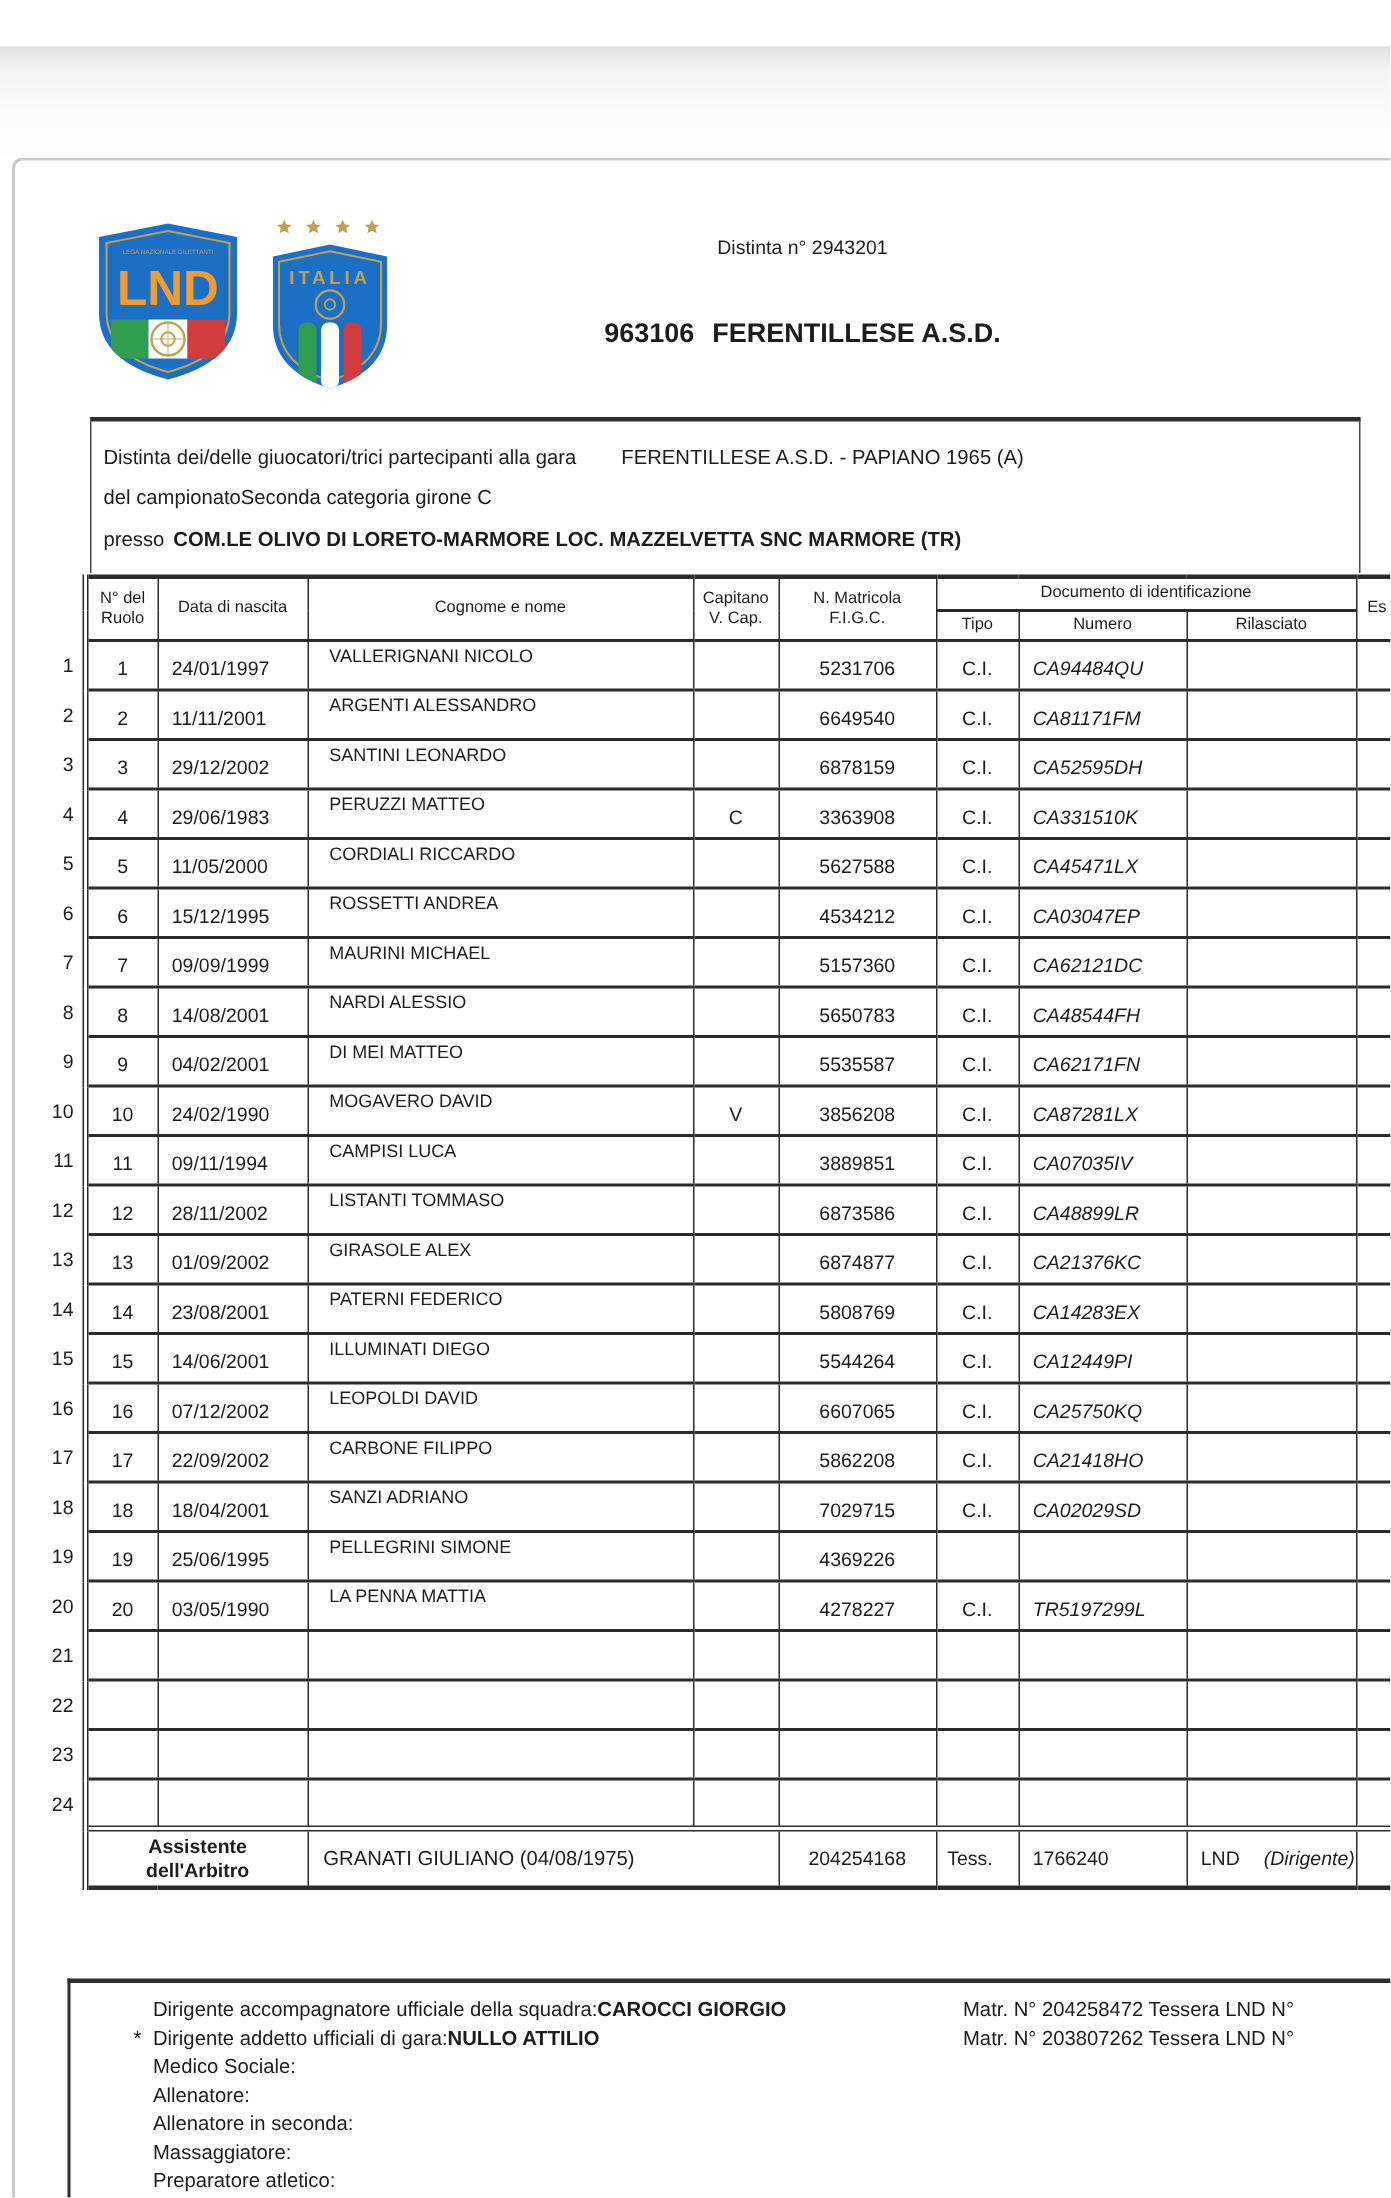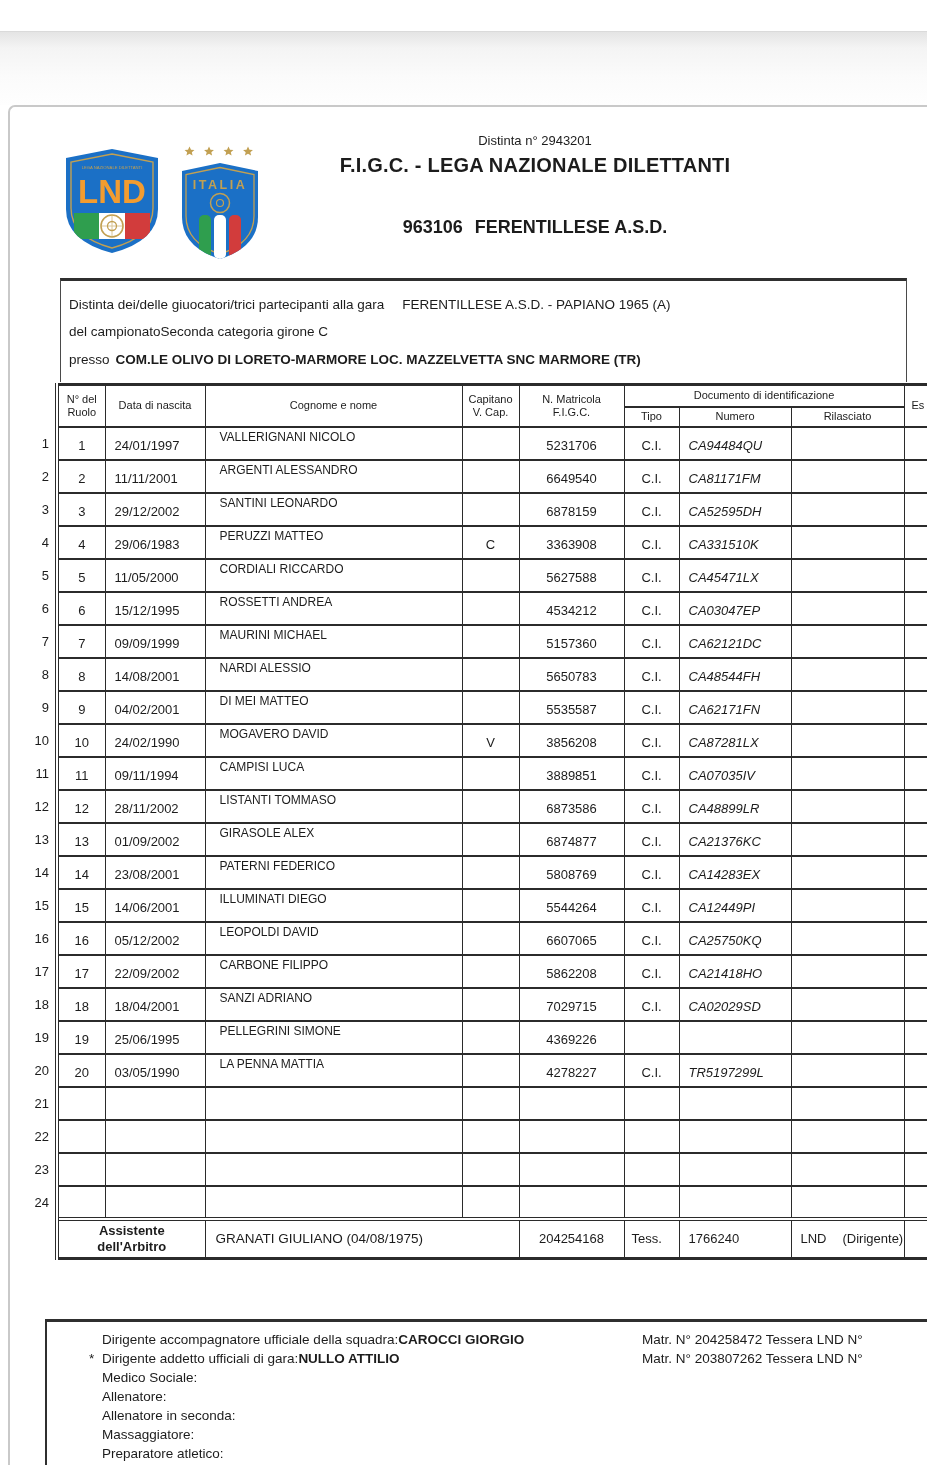--- a/index.html
+++ b/index.html
@@ -11,35 +11,35 @@
   .topbar { position:absolute; top:0; left:0; right:0; height:31px; background:#fff;
             border-bottom:1px solid #dadada; z-index:3; }
   .band   { position:absolute; top:32px; left:0; right:0; height:73px;
             background:linear-gradient(to bottom,#e4e4e4 0,#f4f4f4 16px,#fbfbfb 45px,#fefefe 100%); }
   .page   { position:absolute; left:8px; top:105px; width:990px; height:1380px;
             background:#fff; border-top:2px solid #c9c9c9; border-left:2px solid #c9c9c9;
             border-top-left-radius:7px; }
 
   
   .doc-header { position:absolute; left:180px; top:26px; width:690px; text-align:center; }
-  .distinta-no { font-size:13px; }
+  .distinta-no { font-size:13px;margin-top:24px; }
   .fed-title   { font-size:20px; font-weight:bold; margin-top:6px; letter-spacing:.2px; }
   .club-title  { font-size:18px; font-weight:bold; margin-top:40px; }
   .club-title .gap { display:inline-block; width:12px; }
 
   .logos { position:absolute; left:52px; top:38px; display:flex; gap:14px; align-items:flex-start; }
 
   
   .info-box { position:absolute; left:50px; top:171px; width:847px; height:104px;
               box-sizing:border-box; border-top:3px solid #2f2f2f;
               border-left:1px solid #4a4a4a; border-right:1px solid #4a4a4a;
               display:flex; flex-direction:column; justify-content:space-evenly;
               padding:3px 8px; font-size:13.5px; }
   .info-line .val  { }
-  .info-line .val-wide { margin-left:18px; }
+  .info-line .val-wide { margin-left:30px; }
 
   
   table.roster { position:absolute; left:20px; top:276px; width:964px;
                  border-collapse:collapse; table-layout:fixed; font-size:13px; }
   .roster th, .roster td { box-sizing:border-box; overflow:hidden; white-space:nowrap; }
   .roster .c { border:1px solid #2b2b2b; border-top-width:2px; border-bottom-width:2px;
                text-align:center; vertical-align:middle; }
   .roster .gutter { border:none; background:transparent; text-align:right;
                     padding-right:6px; font-size:13px; vertical-align:middle; }
   .roster thead .c { font-weight:normal; font-size:11px; line-height:1.15;
@@ -54,21 +54,21 @@
   .roster td.dob  { text-align:left; padding-left:9px; padding-top:6px; }
   .roster td.numero { text-align:left; padding-left:9px; padding-top:6px;font-style:italic; }
   .roster td.num, .roster td.cap, .roster td.matr, .roster td.tipo { padding-top:6px; }
   .roster tr.assist .c { border-top:4px double #2b2b2b; border-bottom:3px solid #2b2b2b;
                          height:40px; }
   .roster tr.assist .a-label { font-weight:bold; font-size:13px; line-height:1.25; }
   .roster tr.assist .a-name  { text-align:left; padding-left:10px; font-size:13.5px; }
   .roster tr.assist .a-tipo  { text-align:left; padding-left:7px; }
   .roster tr.assist .a-num   { text-align:left; padding-left:9px; }
   .roster tr.assist .a-ril   { text-align:left; padding-left:9px; }
-  .roster tr.assist .a-ril .role { margin-left:16px; }
+  .roster tr.assist .a-ril .role { margin-left:16px;font-style:italic; }
 
   
   .staff { position:absolute; left:35px; top:1212px; width:950px; height:172px;
            box-sizing:border-box; border-top:3px solid #2f2f2f; border-left:2px solid #2f2f2f;
            padding-top:8px; font-size:13.5px; }
   .staff-line { position:relative; padding-left:55px; height:19px; line-height:19px; }
   .staff-line .star   { position:absolute; left:42px; }
   .staff-line .s-value { font-weight:bold; }
   .staff-line .s-right { position:absolute; left:595px; }
 </style>
@@ -122,21 +122,20 @@
         <g clip-path="url(#itaClip)">
           <rect x="23" y="70" width="12" height="44" rx="5" fill="#2f9e4e"></rect>
           <rect x="38" y="70" width="12" height="44" rx="5" fill="#ffffff"></rect>
           <rect x="53" y="70" width="12" height="44" rx="5" fill="#d23c3c"></rect>
         </g>
       </svg>
     </div>
 
     <div class="doc-header">
       <div class="distinta-no">Distinta n° 2943201</div>
-      <div class="fed-title">F.I.G.C. - LEGA NAZIONALE DILETTANTI</div>
       <div class="club-title"><span>963106</span><span class="gap"></span><span>FERENTILLESE A.S.D.</span></div>
     </div>
 
     <div class="info-box">
       <div class="info-line">
         <span>Distinta dei/delle giuocatori/trici partecipanti alla gara</span><span class="val-wide">FERENTILLESE A.S.D. - PAPIANO 1965 (A)</span>
       </div>
       <div class="info-line">
         <span>del campionato</span><span class="val">Seconda categoria girone C</span>
       </div>
@@ -376,21 +375,21 @@
     <td class="c matr">5544264</td>
     <td class="c tipo">C.I.</td>
     <td class="c numero">CA12449PI</td>
     <td class="c ril"></td>
     <td class="c es"></td>
   </tr>
 
   <tr>
     <td class="gutter">16</td>
     <td class="c bL num">16</td>
-    <td class="c dob">05/12/2002</td>
+    <td class="c dob">07/12/2002</td>
     <td class="c name">LEOPOLDI DAVID</td>
     <td class="c cap"></td>
     <td class="c matr">6607065</td>
     <td class="c tipo">C.I.</td>
     <td class="c numero">CA25750KQ</td>
     <td class="c ril"></td>
     <td class="c es"></td>
   </tr>
 
   <tr>

